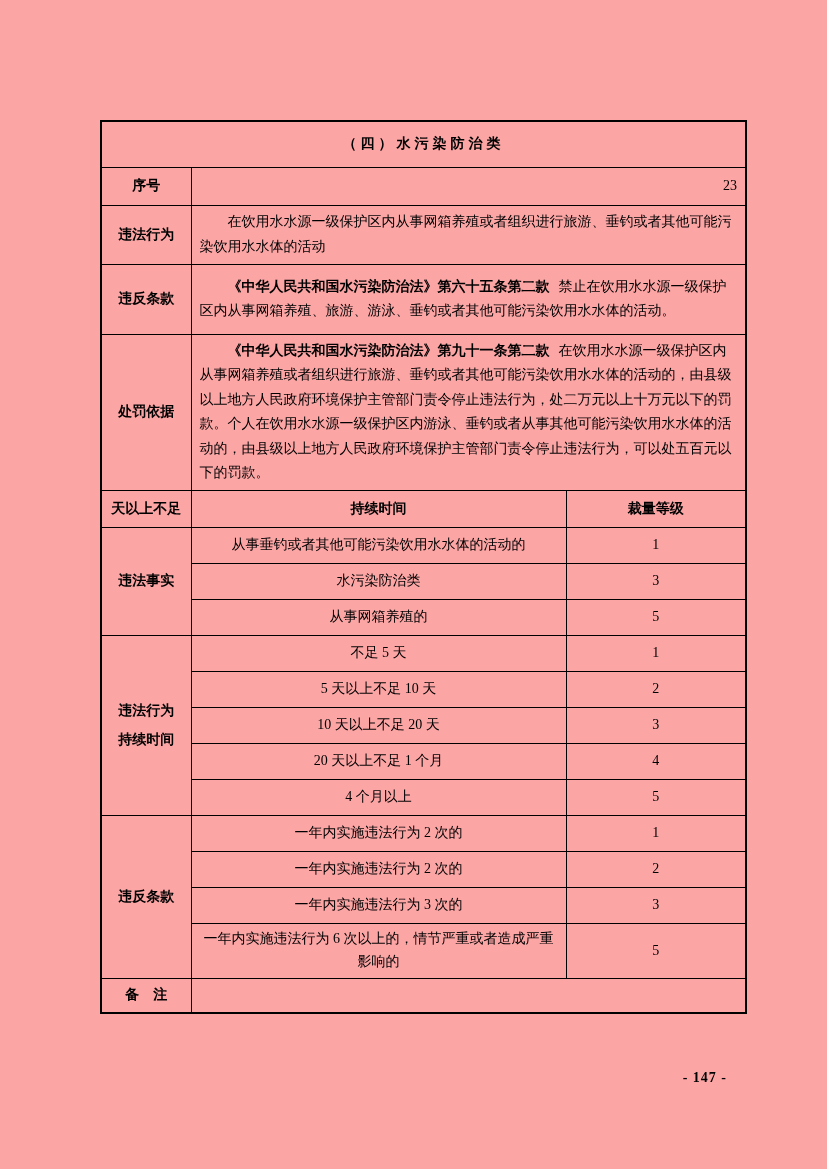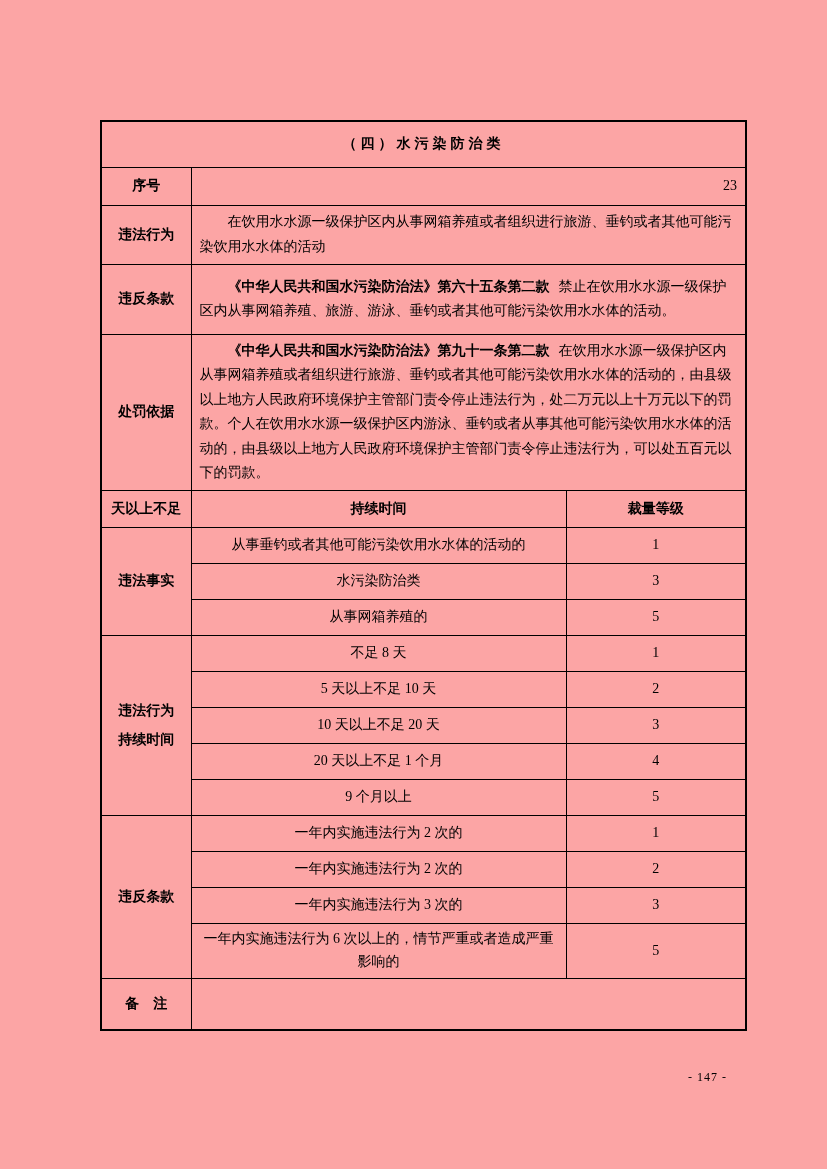--- a/index.html
+++ b/index.html
@@ -54,28 +54,29 @@
   td.crit { text-align: center; line-height: 1.6; padding: 4px 14px; }
   td.lvl { text-align: center; }
 
   tr.r-serial td  { height: 38px; }
   tr.r-act td     { height: 59px; }
   tr.r-clause td  { height: 70px; }
   tr.r-penalty td { height: 151px; }
   tr.r-head td    { height: 37px; }
   tr.r-item td    { height: 36px; }
   tr.r-tall td    { height: 55px; }
-  tr.r-remark td  { height: 52px; }
+  tr.r-remark td  { height: 35px; }
 
   .page-number {
     position: absolute;
     top: 1070px;
     right: 100px;
-    font-size: 12px;
+    font-size: 14px;
     letter-spacing: 1px;
+    font-weight: bold;
   }
 </style>
 </head>
 <body>
 
 <div class="page">
 
   <table class="main-table">
     <colgroup>
       <col style="width:90px">
@@ -130,37 +131,37 @@
         <td class="lvl">3</td>
       </tr>
       <tr class="r-item">
         <td class="crit">从事网箱养殖的</td>
         <td class="lvl">5</td>
       </tr>
 
       <tr class="r-item">
         <td rowspan="5" class="label-cell factor-cell">违法行为
 持续时间</td>
-        <td class="crit">不足 8 天</td>
+        <td class="crit">不足 5 天</td>
         <td class="lvl">1</td>
       </tr>
       <tr class="r-item">
         <td class="crit">5 天以上不足 10 天</td>
         <td class="lvl">2</td>
       </tr>
       <tr class="r-item">
         <td class="crit">10 天以上不足 20 天</td>
         <td class="lvl">3</td>
       </tr>
       <tr class="r-item">
         <td class="crit">20 天以上不足 1 个月</td>
         <td class="lvl">4</td>
       </tr>
       <tr class="r-item">
-        <td class="crit">9 个月以上</td>
+        <td class="crit">4 个月以上</td>
         <td class="lvl">5</td>
       </tr>
 
       <tr class="r-item">
         <td rowspan="4" class="label-cell factor-cell">违反条款</td>
         <td class="crit">一年内实施违法行为 2 次的</td>
         <td class="lvl">1</td>
       </tr>
       <tr class="r-item">
         <td class="crit">一年内实施违法行为 2 次的</td>

